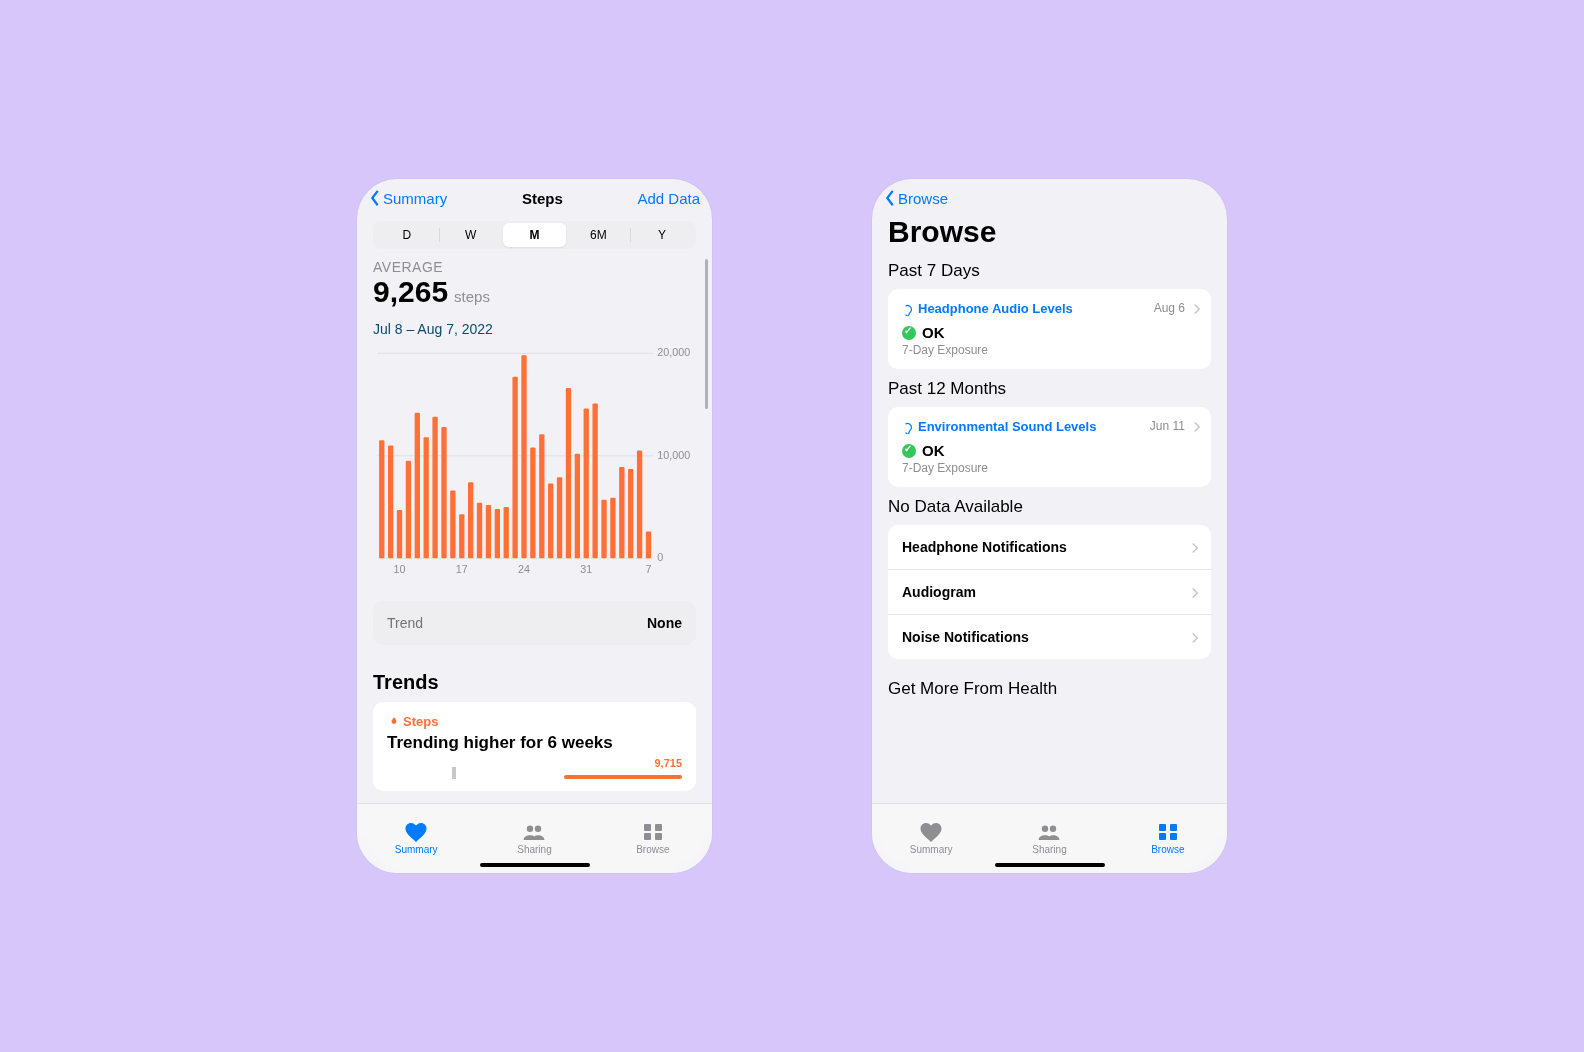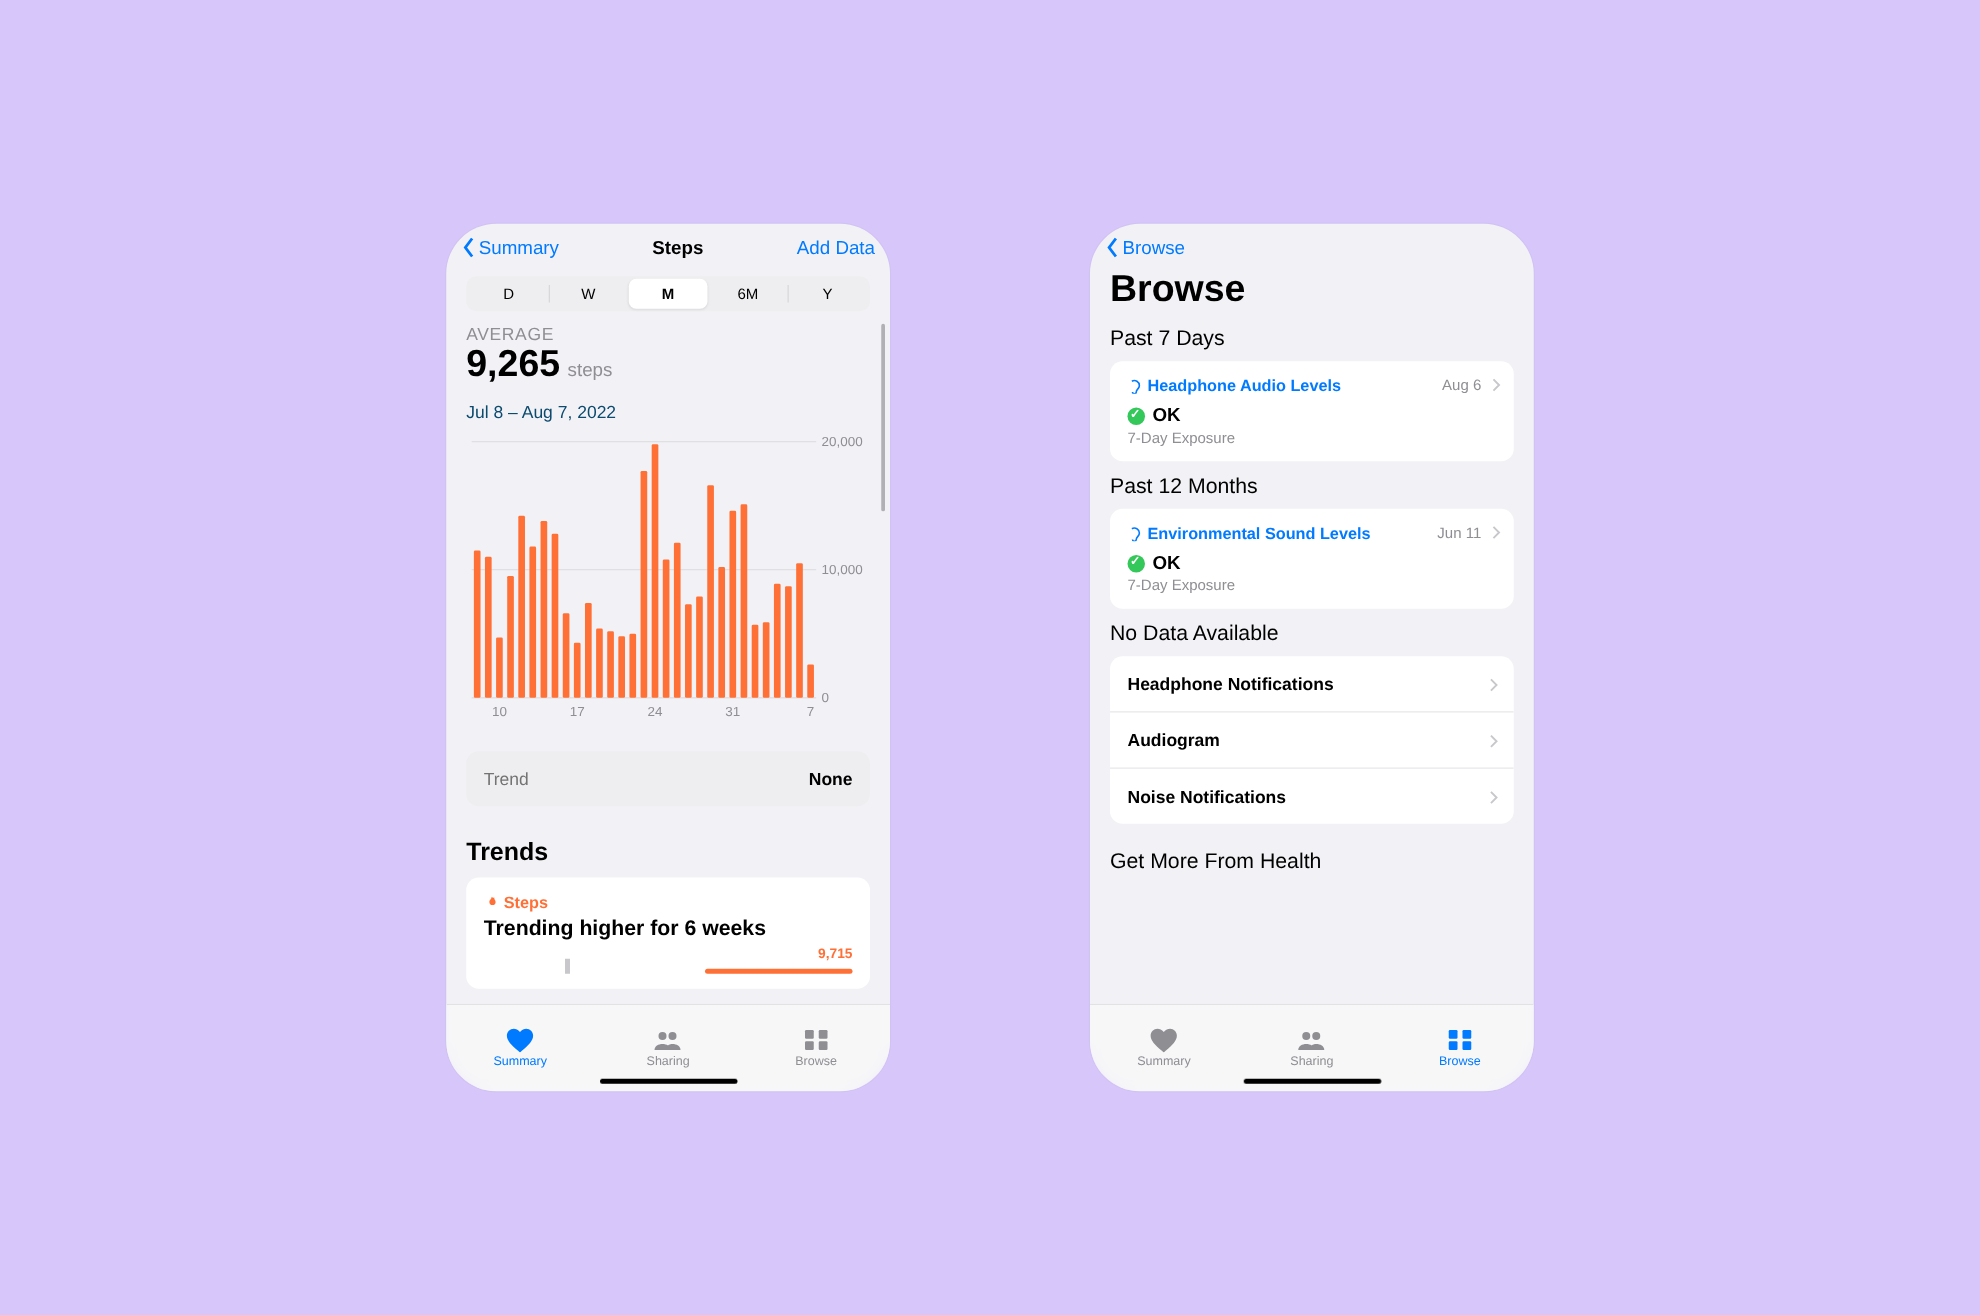--- a/index.html
+++ b/index.html
@@ -65,21 +65,21 @@
   .tabbar .tab { flex: 1; display: flex; flex-direction: column; align-items: center; justify-content: center; font-size: 10px; gap: 2px; color: #8e8e93; }
   .tabbar .tab.active { color: #007aff; }
   .tabbar .tab svg { width: 24px; height: 20px; }
   .home-ind { position: absolute; bottom: 6px; left: 50%; transform: translateX(-50%);
      width: 110px; height: 4px; background: #000; border-radius: 3px; }
 
   
   .largetitle { font-size: 30px; font-weight: 800; margin: 4px 0 12px; }
   .subh { font-size: 17px; font-weight: 400; margin: 10px 0 8px; }
   .hcard { background: #fff; border-radius: 10px; padding: 12px 14px; position: relative; }
-  .hcard .ttl { color: #007aff; font-weight: 600; font-size: 13px; display:flex; align-items:center; gap:4px; }
+  .hcard .ttl { color: #007aff; font-weight: 600; font-size: 13px; display:flex; align-items:flex-end; gap:4px; }
   .hcard .date { position: absolute; top: 12px; right: 26px; font-size: 12px; color: #8e8e93; }
   .hcard .chev { position: absolute; top: 12px; right: 10px; width: 8px; height: 12px; }
   .hcard .status { display: flex; align-items: center; gap: 6px; font-weight: 700; margin-top: 8px; font-size: 15px; }
   .hcard .status .check { width:14px; height:14px; background:#34c759; border-radius:50%; position:relative; }
   .hcard .status .check::after { content:"✓"; color:#fff; font-size:10px; position:absolute; left:2px; top:-1px; }
   .hcard .sub { font-size: 12px; color: #8e8e93; margin-top: 2px; }
   .listcard { background:#fff; border-radius:10px; overflow:hidden; }
   .listrow { padding: 14px 14px; font-size: 14px; font-weight: 600; position: relative; border-bottom: 1px solid #e8e8ea; }
   .listrow:last-child { border-bottom: none; }
   .listrow .chev { position:absolute; right:12px; top:50%; transform:translateY(-50%); width: 8px; height: 12px; }

